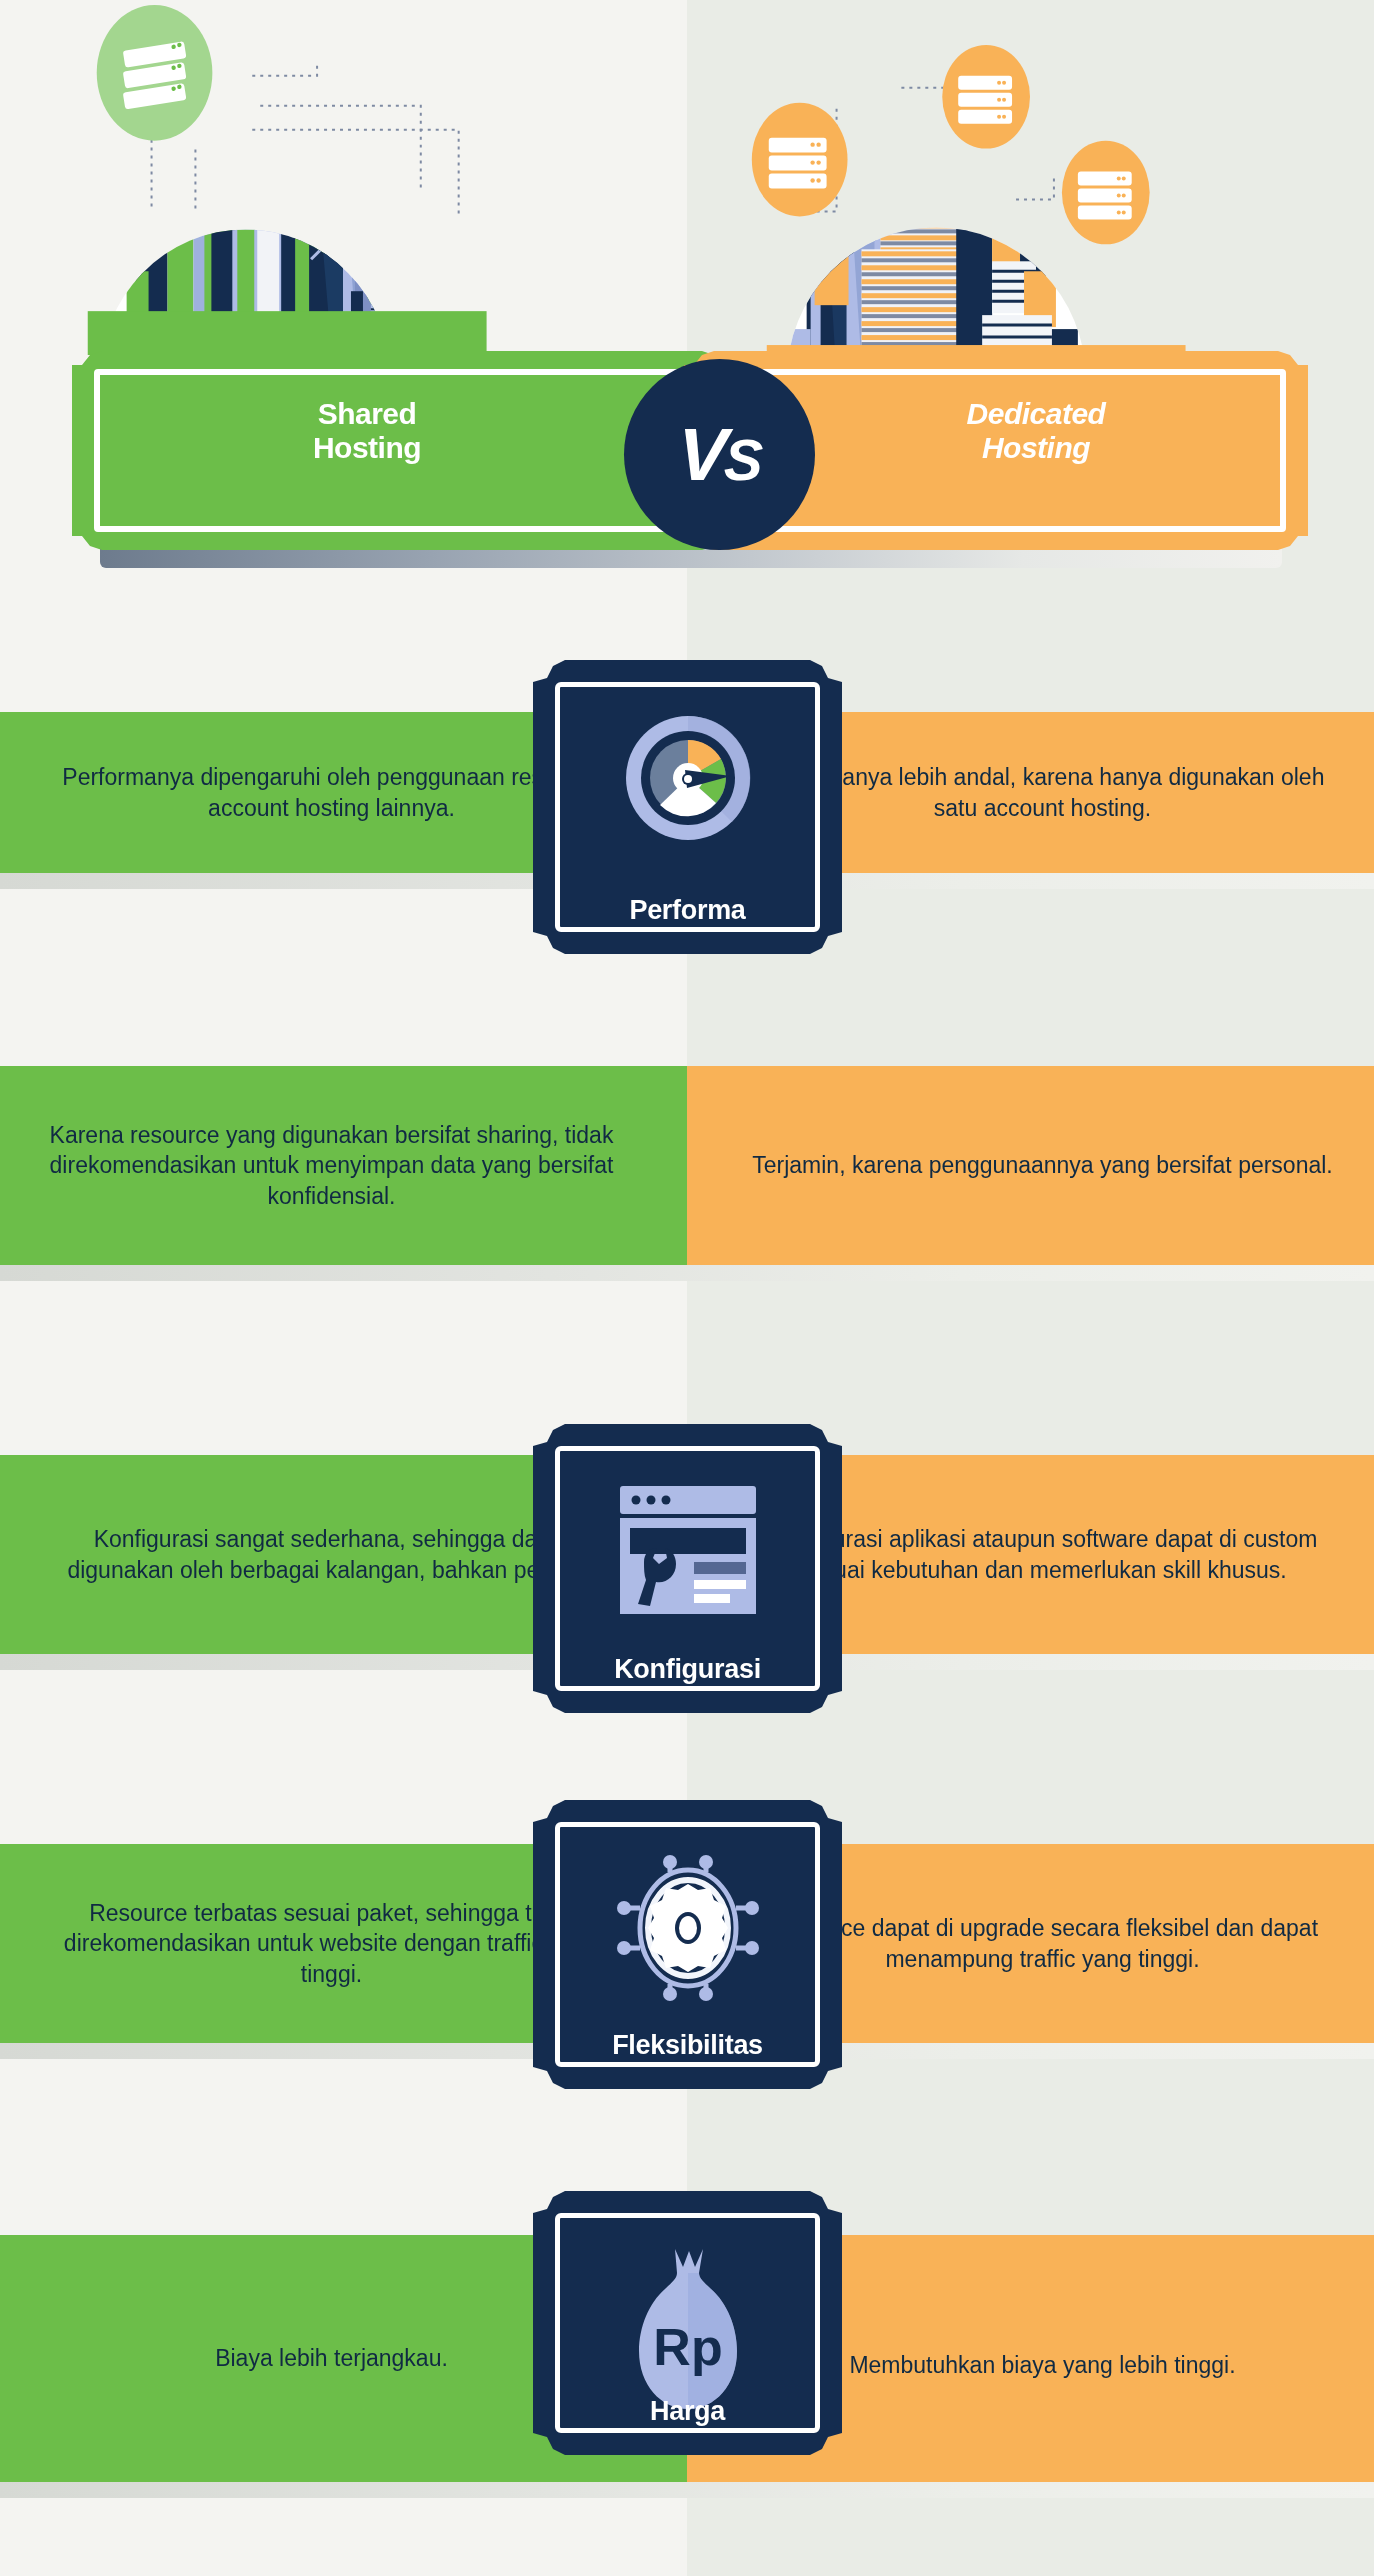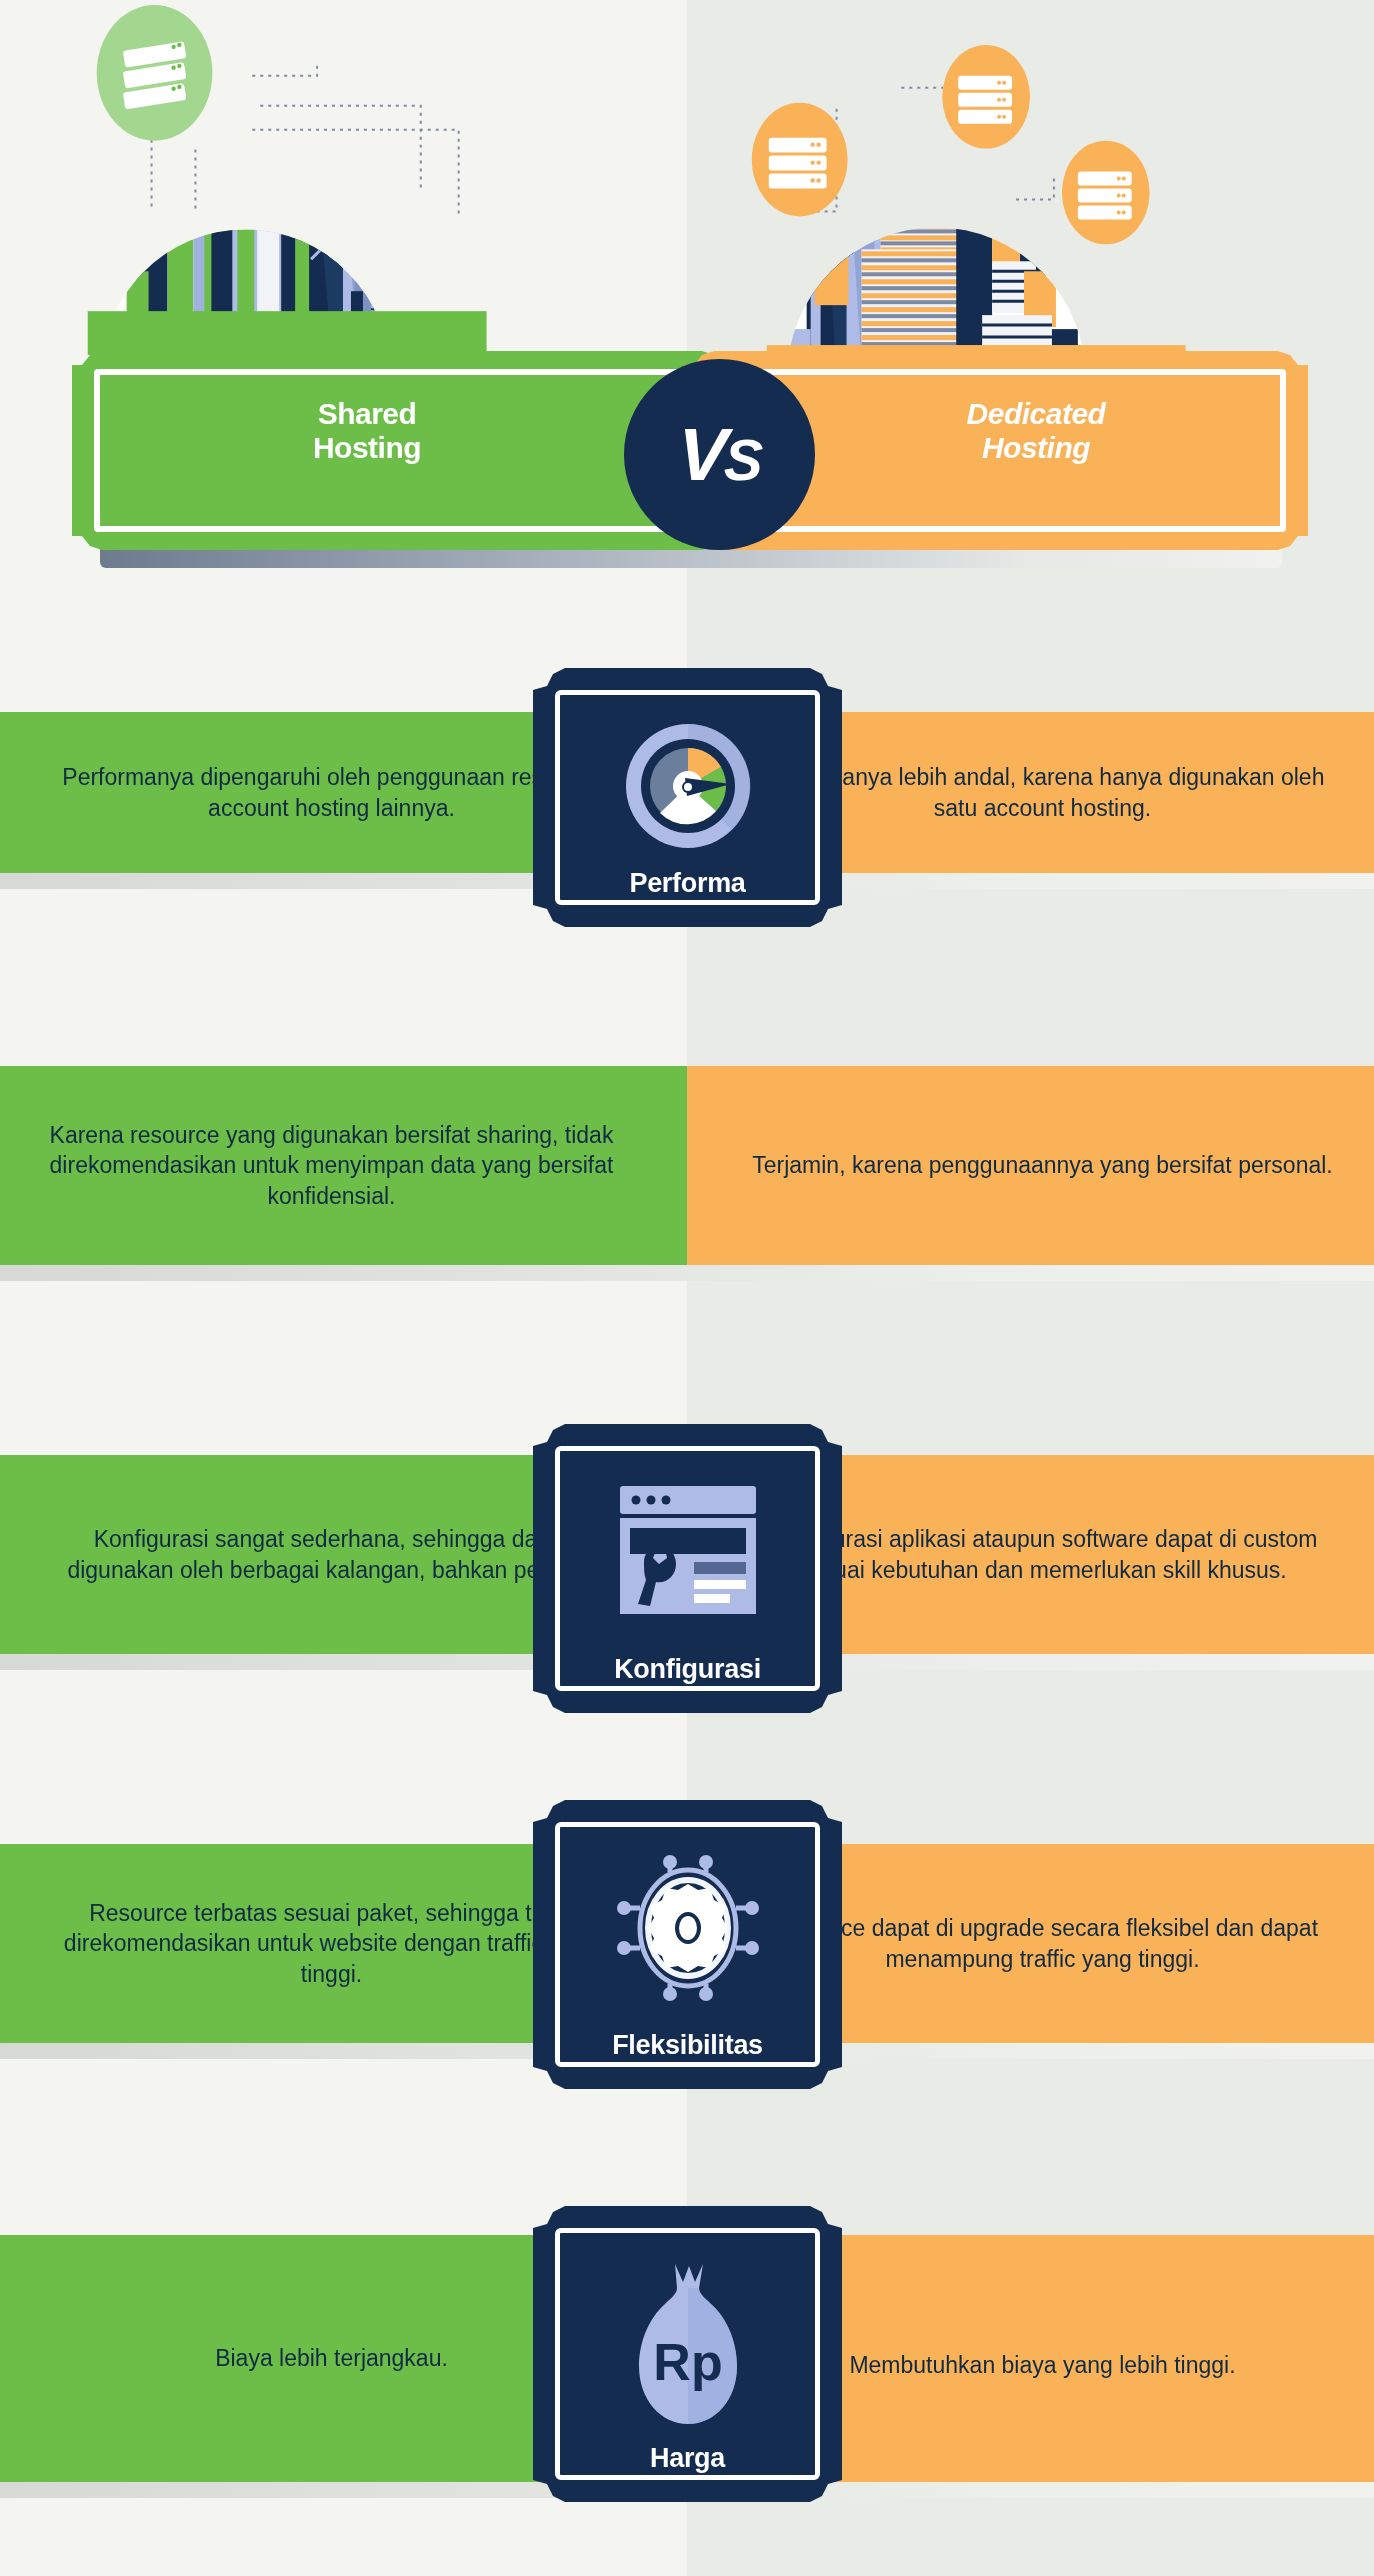--- a/index.html
+++ b/index.html
@@ -330,21 +330,21 @@
 
   <div class="row" style="height:384px">
     <div class="band left" style="top:74px;height:162px">
       <p>Performanya dipengaruhi oleh penggunaan resource account hosting lainnya.</p>
       </div>
     <div class="band right" style="top:74px;height:162px">
       <p>Performanya lebih andal, karena hanya digunakan oleh satu account hosting.</p>
       </div>
     <div class="band-shadow" style="top:235px"></div>
 
-    <div class="center-card" style="top:30px;height:259px">
+    <div class="center-card" style="top:22px;height:294px">
       <div class="card-inner-line"></div>
       <div class="card-icon" style="top:46px">
         <svg width="150" height="150" viewBox="0 0 150 150">
           <circle cx="75" cy="72" r="62" fill="#aebbe6"></circle>
           <path d="M75 10 A62 62 0 0 1 119 116 L75 72 Z" fill="#9aa9d8" opacity=".55"></path>
           <circle cx="75" cy="72" r="47" fill="#142c4f"></circle>
           <circle cx="75" cy="72" r="38" fill="#6b7f9c"></circle>
           <path d="M75 72 L75 34 A38 38 0 0 1 108 53 Z" fill="#f9b257"></path>
           <path d="M75 72 L108 53 A38 38 0 0 1 103 97 Z" fill="#6cbe49"></path>
           <path d="M75 72 L103 97 A38 38 0 0 1 47 99 Z" fill="#ffffff"></path>
@@ -445,21 +445,21 @@
 
   <div class="row" style="height:402px">
     <div class="band left" style="top:46px;height:247px">
       <p>Biaya lebih terjangkau.</p>
       </div>
     <div class="band right" style="top:46px;height:261px">
       <p>Membutuhkan biaya yang lebih tinggi.</p>
       </div>
     <div class="band-shadow" style="top:293px"></div>
 
-    <div class="center-card" style="top:17px;height:296px">
+    <div class="center-card" style="top:2px;height:264px">
       <div class="card-inner-line"></div>
       <div class="card-icon" style="top:52px">
         <svg width="150" height="180" viewBox="0 0 150 180">
           <path d="M62 6 L70 24 L76 8 L82 24 L90 6 L86 30 L64 30 Z" fill="#aebbe6"></path>
           <path d="M64 30 L86 30 C86 36 92 40 98 46 C114 60 124 84 124 108 C124 142 102 166 75 166 C48 166 26 142 26 108 C26 84 36 60 52 46 C58 40 64 36 64 30 Z" fill="#aebbe6"></path>
           <path d="M86 30 C86 36 92 40 98 46 C114 60 124 84 124 108 C124 142 102 166 75 166 L75 30 Z" fill="#98a9dc" opacity=".55"></path>
           <text x="75" y="122" text-anchor="middle" font-family="Liberation Sans, sans-serif" font-size="52" font-weight="bold" fill="#142c4f">Rp</text>
         </svg>
       </div>
       <div class="card-label">Harga</div>

